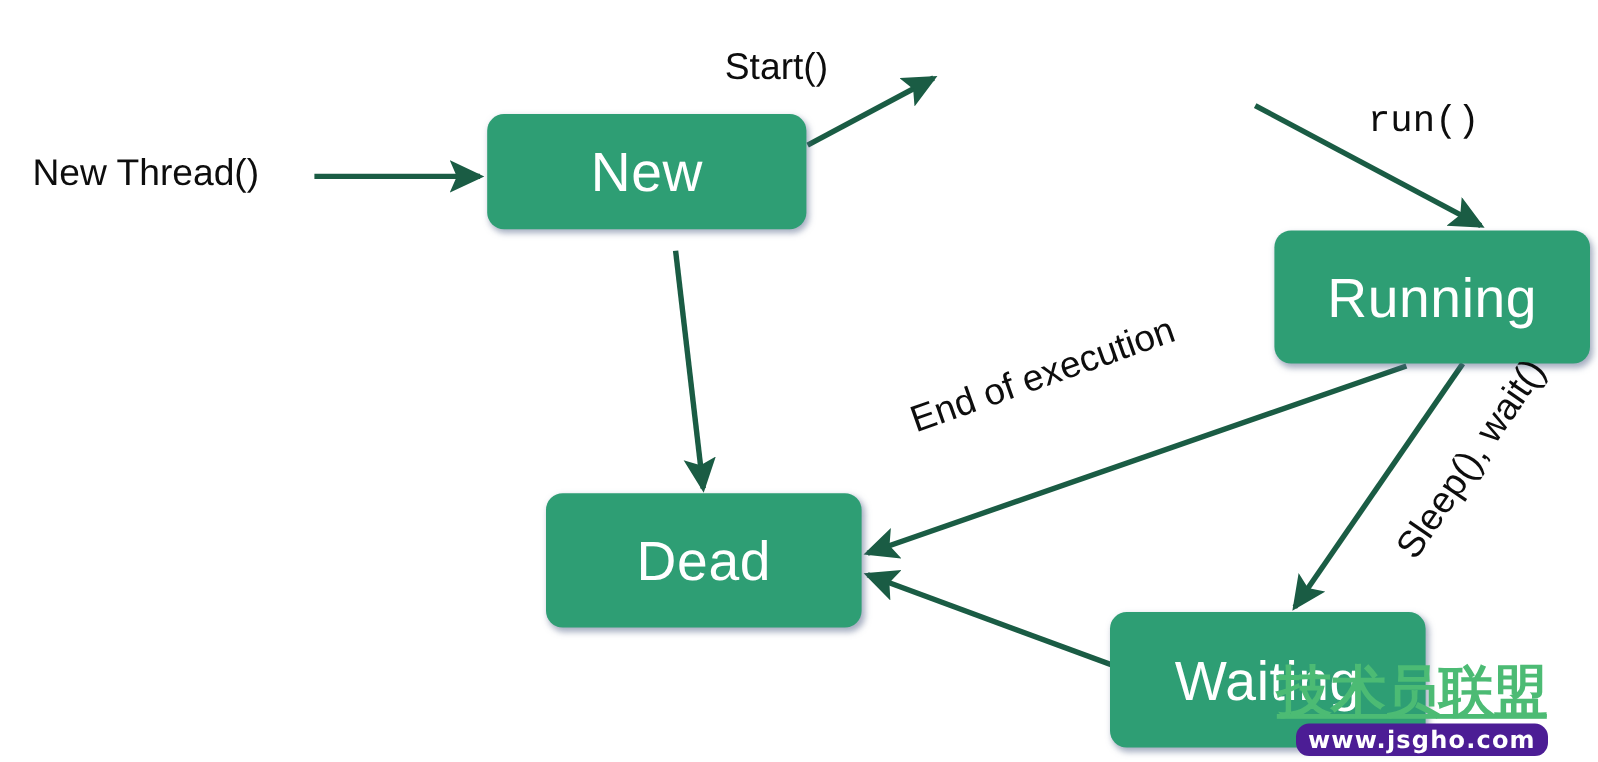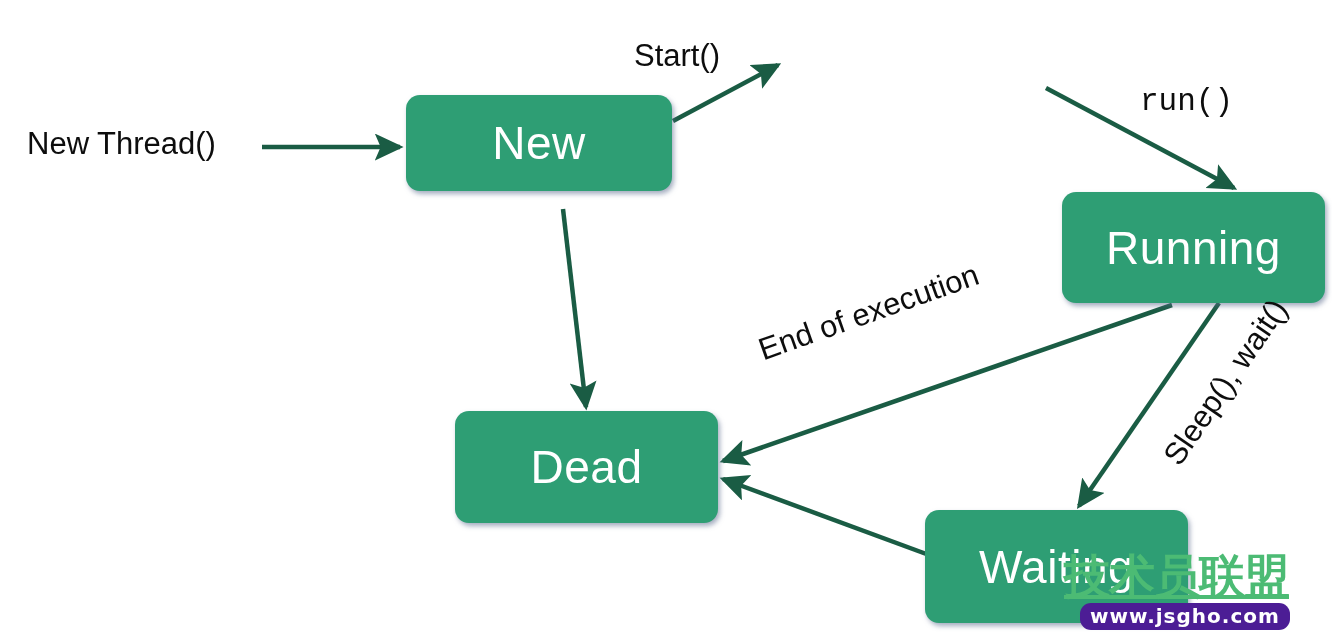--- a/index.html
+++ b/index.html
@@ -45,21 +45,21 @@
   .node-dead     { left: 455px; top: 411px; width: 263px; height: 112px; }
   .node-waiting  { left: 904px; top: 510px; width: 263px; height: 113px; margin-left: 21px; }
 
   .edge-label {
     position: absolute;
     color: #0d0d0d;
     font-size: 31px;
     white-space: nowrap;
     user-select: none;
   }
-  .lbl-start      { left: 634px;  top: 38px; }
+  .lbl-start      { left: 604px;  top: 38px; }
   .lbl-run        { left: 1140px; top: 84px; font-family: Liberation Mono, monospace; }
   .lbl-endexec    { left: 766px;  top: 332px; transform: rotate(-19.5deg); transform-origin: left bottom; }
   .lbl-sleepwait  { left: 1186px; top: 436px; transform: rotate(-55.5deg); transform-origin: left bottom; }
   .lbl-newthread  { left: 27px;   top: 126px; }
 
   #watermark {
     position: absolute;
     left: 1064px;
     top: 553px;
     width: 250px;

